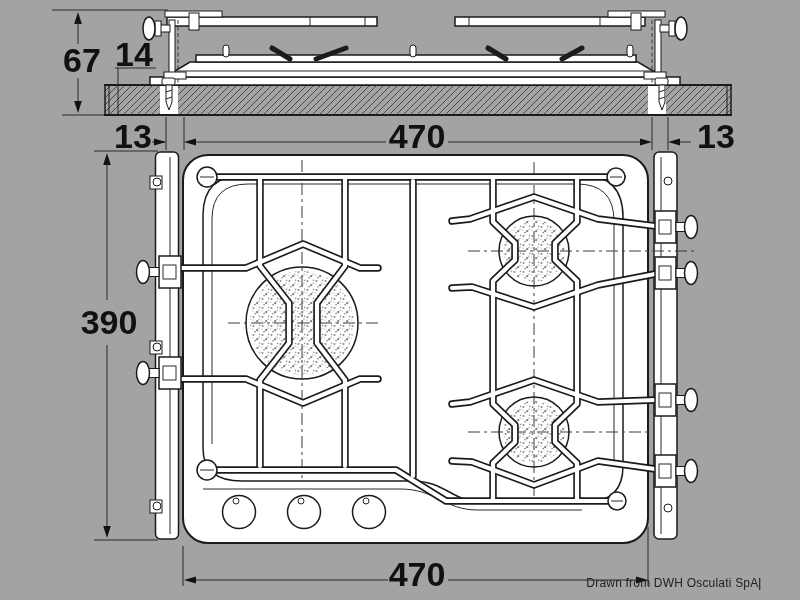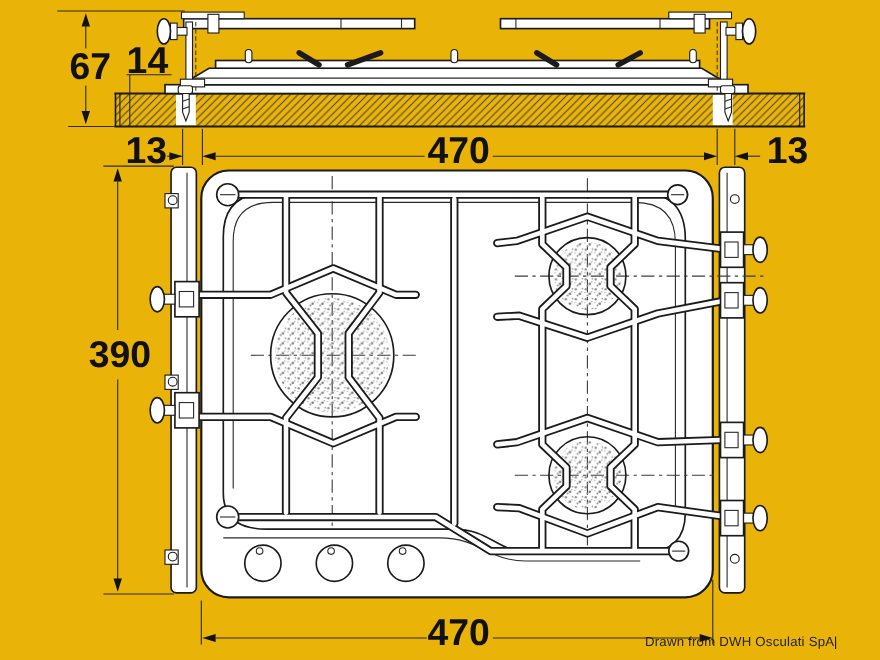--- a/index.html
+++ b/index.html
@@ -1,16 +1,16 @@
 <!DOCTYPE html>
 <html><head>
 <meta charset="utf-8">
 <style>
   html,body { margin:0; padding:0; background:#ffffff; }
-  #page { position:relative; width:800px; height:600px; background:#eab308; overflow:hidden;
+  #page { position:relative; width:800px; height:600px; background:#a3a3a3; overflow:hidden;
           font-family:"Liberation Sans", sans-serif; }
   svg { position:absolute; left:0; top:0; }
 
   
   .ln   { stroke:#1b1b1b; fill:none; }
   .w1   { stroke-width:1; }
   .w15  { stroke-width:1.5; }
   .w2   { stroke-width:2; }
   .fill-w { fill:#ffffff; }
   .thin { stroke:#2a2a2a; stroke-width:1; fill:none; }

